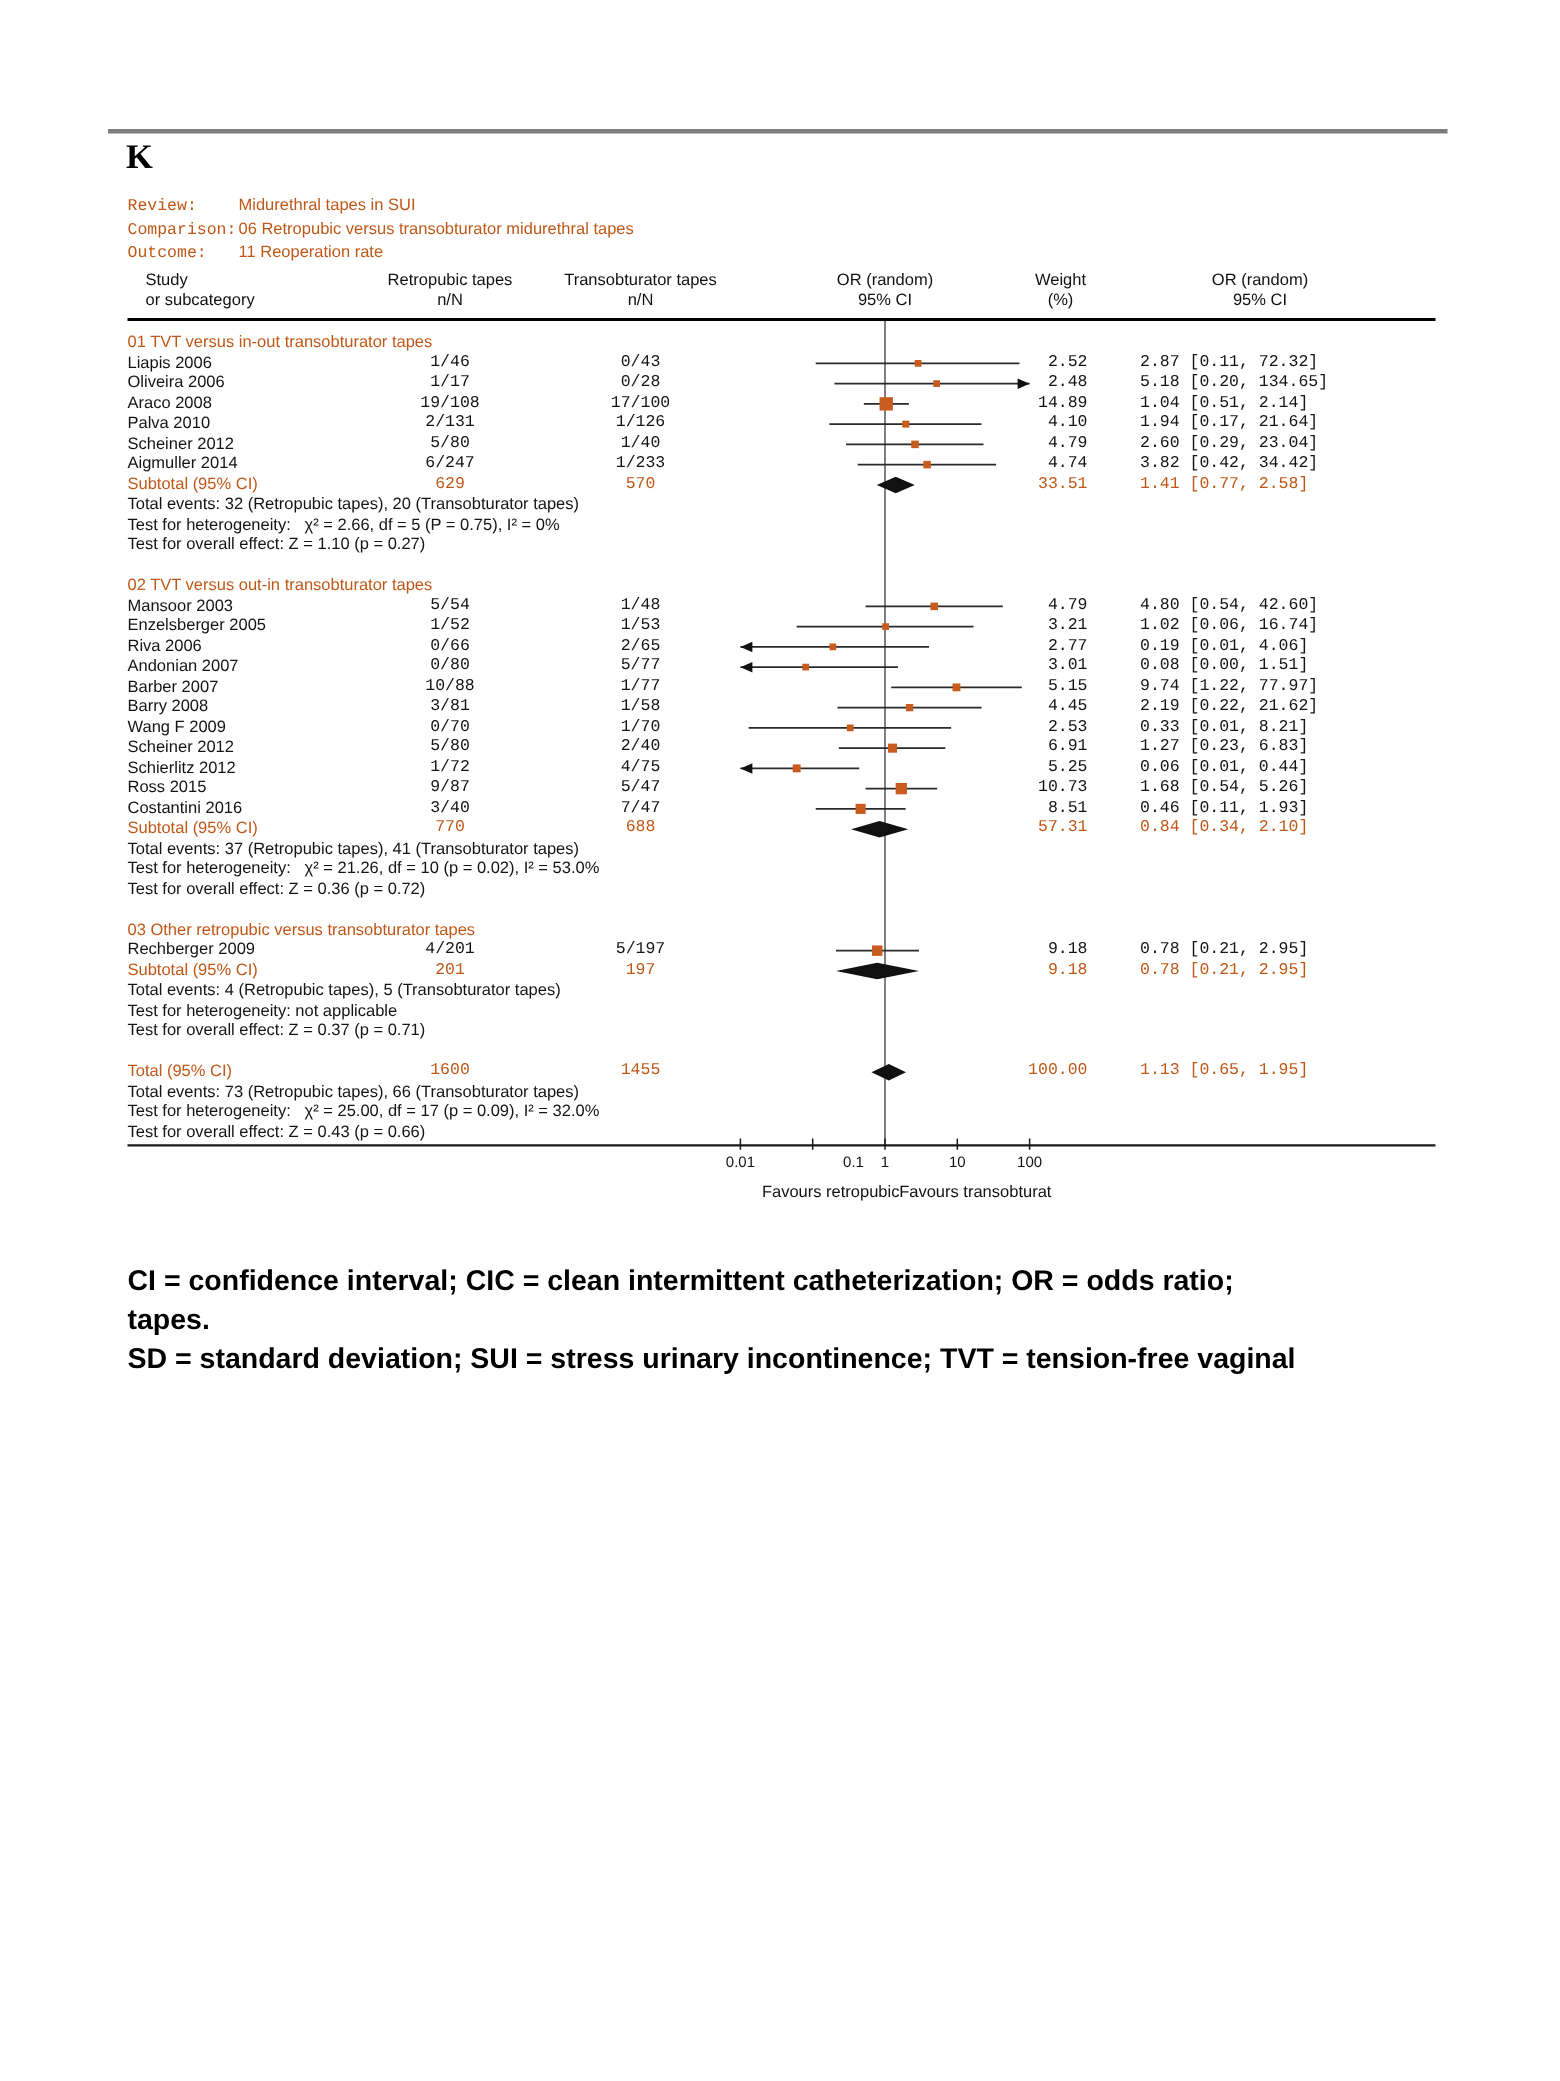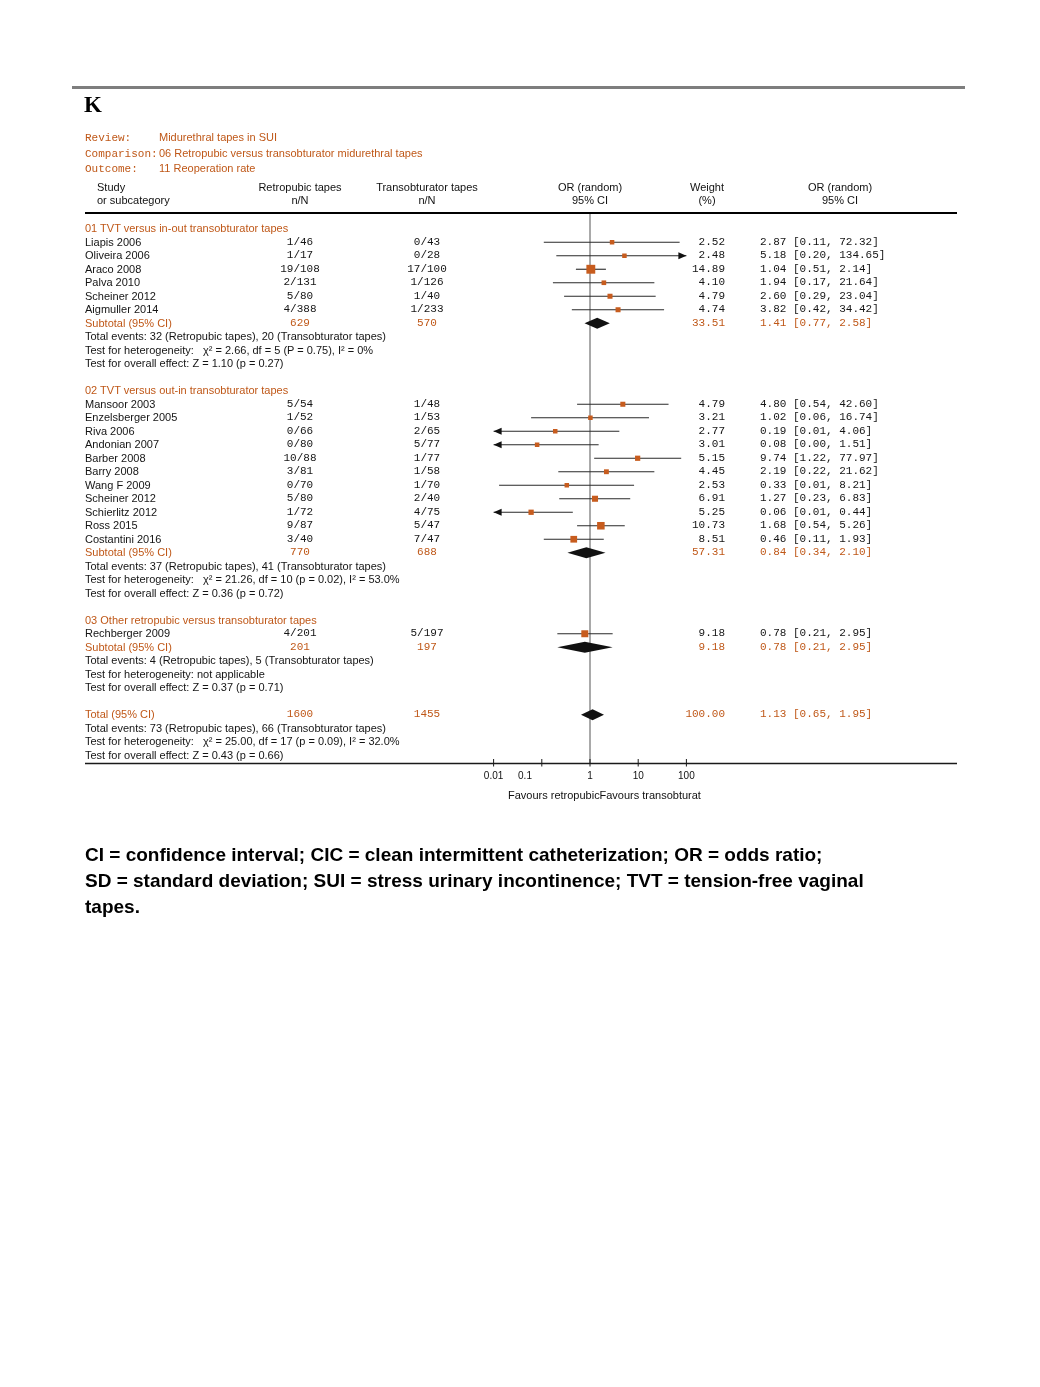--- a/index.html
+++ b/index.html
@@ -91,21 +91,21 @@
         </div>
         <div class="frow study">
           <span class="c-study">Scheiner 2012</span>
           <span class="c-n1 mono">5/80</span>
           <span class="c-n2 mono">1/40</span>
           <span class="c-weight mono">4.79</span>
           <span class="c-or mono">2.60 [0.29, 23.04]</span>
         </div>
         <div class="frow study">
           <span class="c-study">Aigmuller 2014</span>
-          <span class="c-n1 mono">4/388</span>
+          <span class="c-n1 mono">6/247</span>
           <span class="c-n2 mono">1/233</span>
           <span class="c-weight mono">4.74</span>
           <span class="c-or mono">3.82 [0.42, 34.42]</span>
         </div>
         <div class="frow subtotal">
           <span class="c-study">Subtotal (95% CI)</span>
           <span class="c-n1 mono">629</span>
           <span class="c-n2 mono">570</span>
           <span class="c-weight mono">33.51</span>
           <span class="c-or mono">1.41 [0.77, 2.58]</span>
@@ -145,21 +145,21 @@
           <span class="c-or mono">0.19 [0.01, 4.06]</span>
         </div>
         <div class="frow study">
           <span class="c-study">Andonian 2007</span>
           <span class="c-n1 mono">0/80</span>
           <span class="c-n2 mono">5/77</span>
           <span class="c-weight mono">3.01</span>
           <span class="c-or mono">0.08 [0.00, 1.51]</span>
         </div>
         <div class="frow study">
-          <span class="c-study">Barber 2008</span>
+          <span class="c-study">Barber 2007</span>
           <span class="c-n1 mono">10/88</span>
           <span class="c-n2 mono">1/77</span>
           <span class="c-weight mono">5.15</span>
           <span class="c-or mono">9.74 [1.22, 77.97]</span>
         </div>
         <div class="frow study">
           <span class="c-study">Barry 2008</span>
           <span class="c-n1 mono">3/81</span>
           <span class="c-n2 mono">1/58</span>
           <span class="c-weight mono">4.45</span>
@@ -311,29 +311,29 @@
         <rect x="500.3901584935145" y="359.8952310064626" width="6.7095379870748175" height="6.7095379870748175" fill="#c75c1e"></rect>
         <polygon points="497.4172838014367,376.75 516.3502615881827,371.25 535.5309700061749,376.75 516.3502615881827,382.25" fill="#111111"></polygon>
         <line x1="487.3309700061749" y1="457.75" x2="542.6454211701474" y2="457.75" stroke="#2a2a2a" stroke-width="1.1"></line>
         <rect x="511.31463064594624" y="454.26567079626506" width="6.9686584074698334" height="6.9686584074698334" fill="#c75c1e"></rect>
         <polygon points="487.3309700061749,471.25 514.7989598496812,465.75 542.6454211701474,471.25 514.7989598496812,476.75" fill="#111111"></polygon>
         <polygon points="510.98242379018563,538.75 522.5583809759008,533.25 533.9796682676733,538.75 522.5583809759008,544.25" fill="#111111"></polygon>
       </svg>
 
     <div id="tickrow">
         <span style="left: 423.6px; top: 593.5px;">0.01</span>
-        <span style="left: 455px; top: 593.5px;">0.1</span>
+        <span style="left: 499px; top: 593.5px;">0.1</span>
         <span style="left: 520px; top: 593.5px;">1</span>
         <span style="left: 568.2px; top: 593.5px;">10</span>
         <span style="left: 616.4px; top: 593.5px;">100</span>
       </div>
     <div id="favrow">
       <span id="fav-left" style="left: 471.8px; top: 612.5px;">Favours retropubic</span>
       <span id="fav-right" style="left: 568.2px; top: 612.5px;">Favours transobturat</span>
     </div>
   </div>
 
   <div class="footnote">
     <div>CI = confidence interval; CIC = clean intermittent catheterization; OR = odds ratio;</div>
+    <div>tapes.</div>
     <div>SD = standard deviation; SUI = stress urinary incontinence; TVT = tension-free vaginal</div>
-    <div>tapes.</div>
   </div>
 </div>
 
 </body></html>

